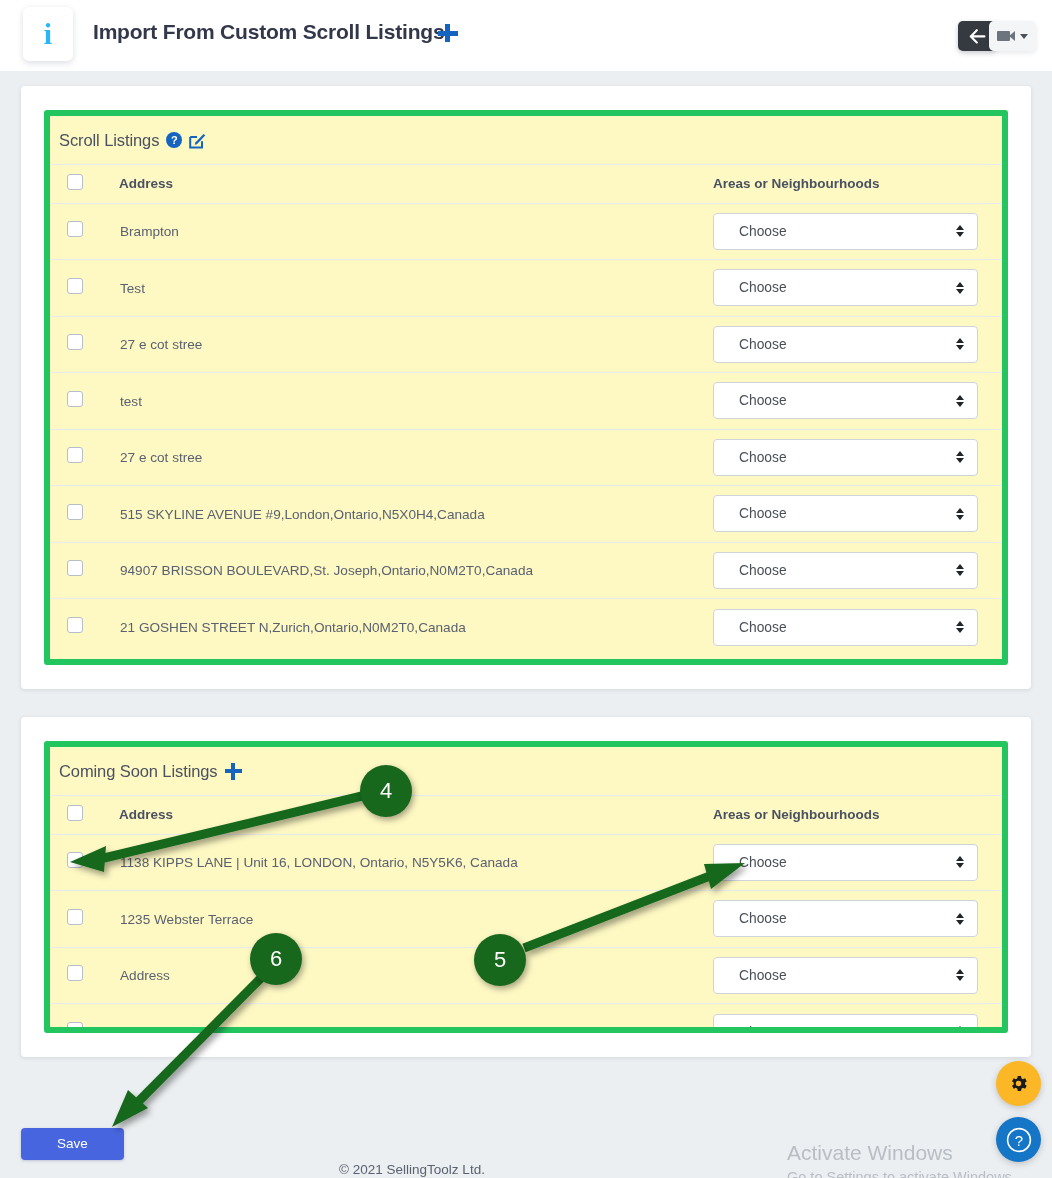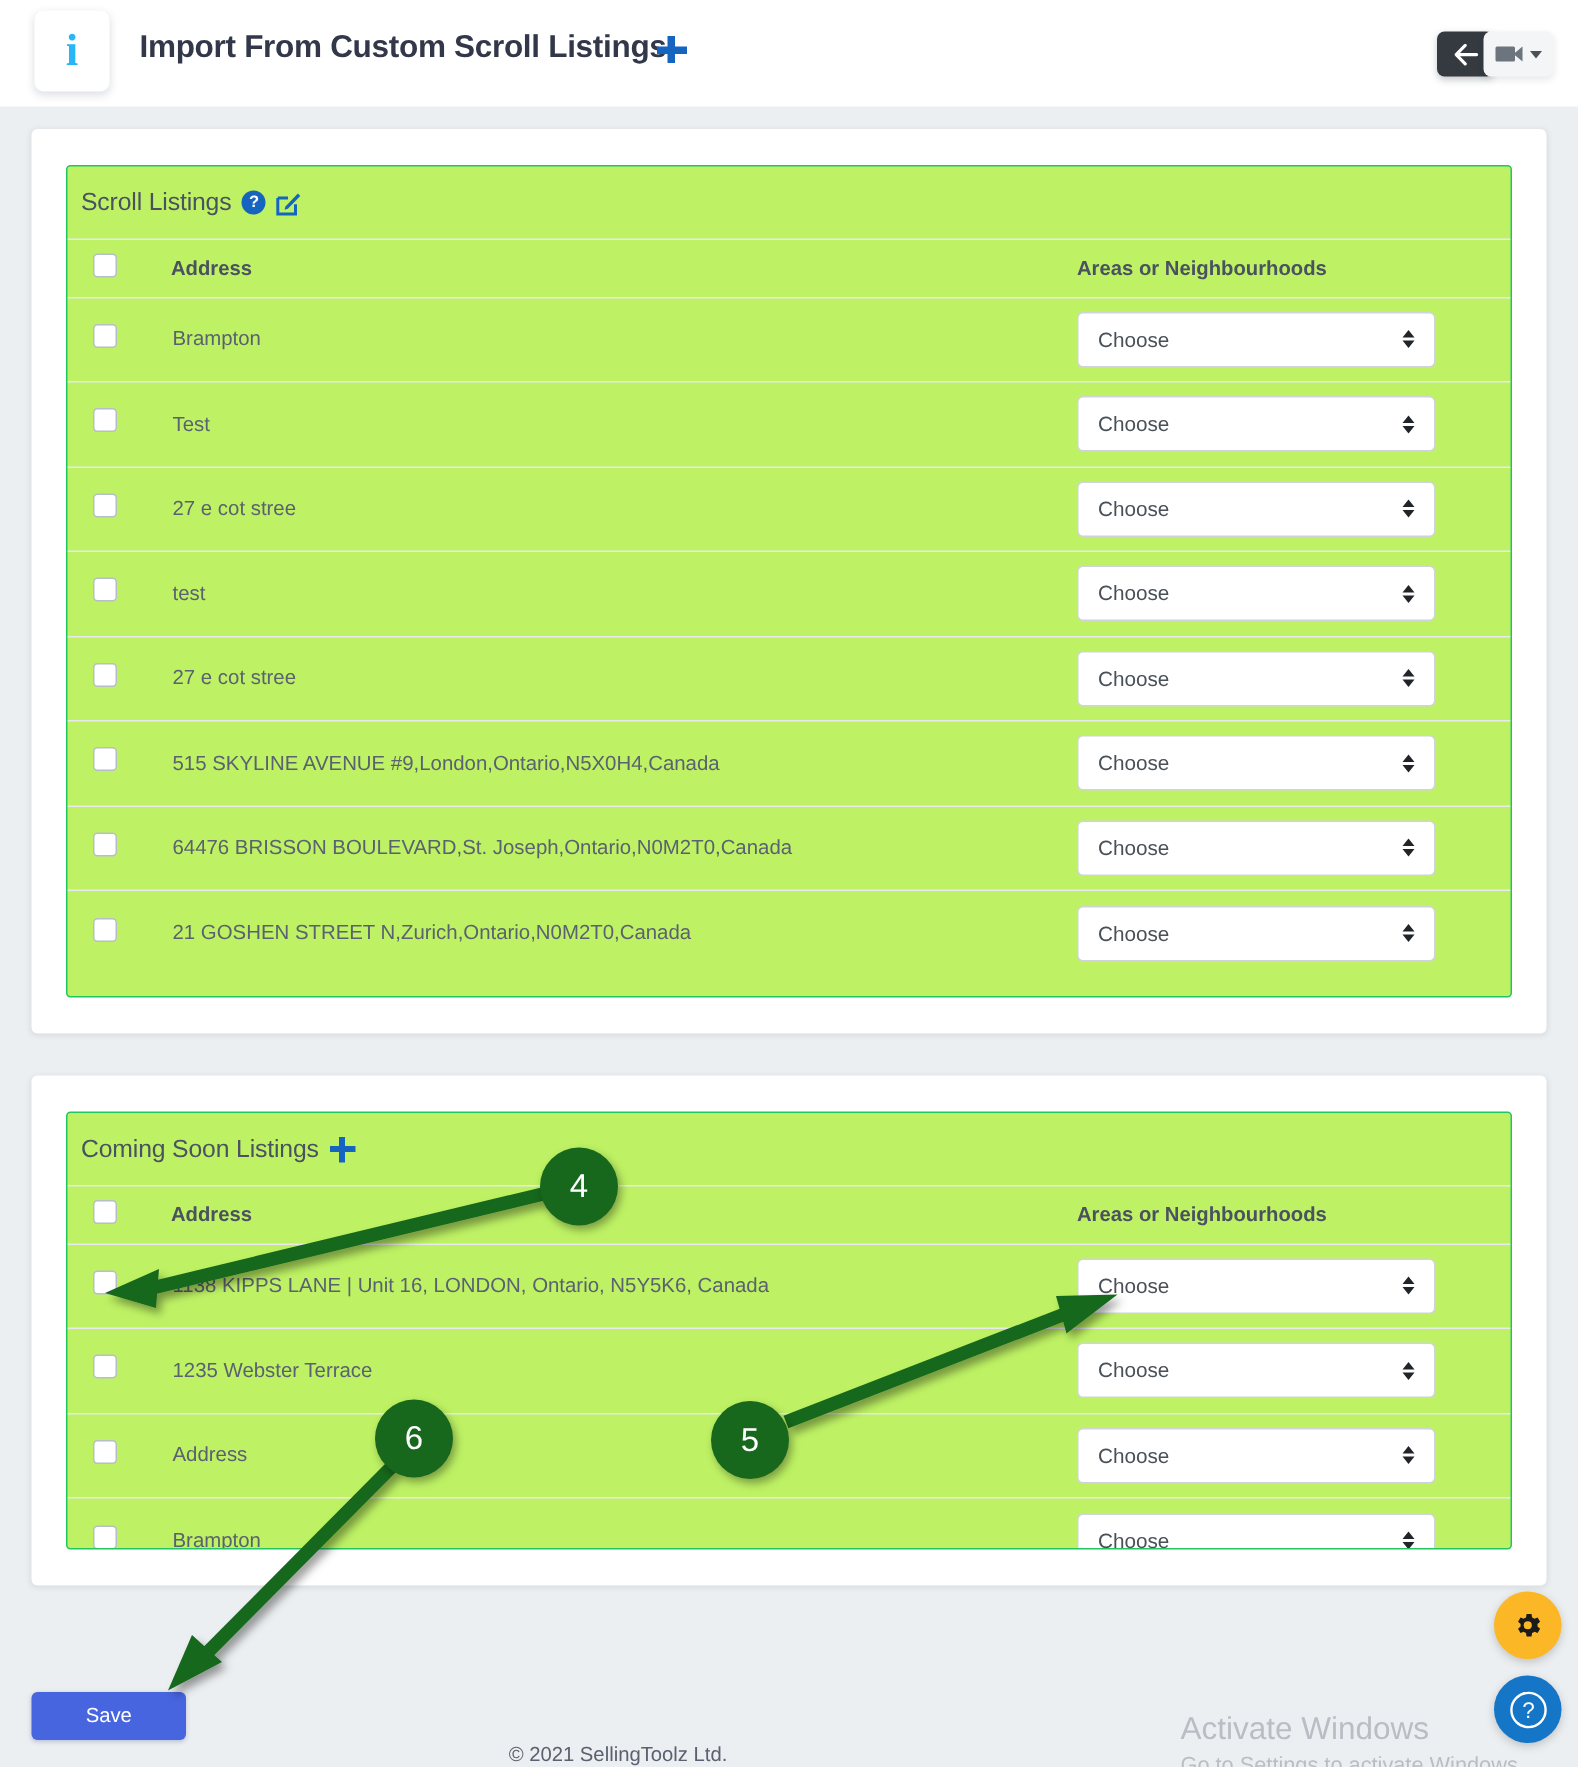--- a/index.html
+++ b/index.html
@@ -106,23 +106,23 @@
     background: #ffffff;
     border-radius: 4px;
     box-shadow: 0 1px 4px rgba(40,60,90,0.13);
   }
   #card-scroll { left: 21px; top: 86px; width: 1010px; height: 603px; }
   #card-coming { left: 21px; top: 717px; width: 1010px; height: 340px; }
 
   .card-inner {
     position: absolute;
     left: 23px; top: 24px; right: 23px; bottom: 24px;
-    border: 1px solid #22c55e;
+    border: 6px solid #22c55e;
     border-radius: 3px;
-    background: #bef264;
+    background: #fef9c3;
     overflow: hidden;
   }
 
   .card-head {
     height: 49px;
     display: flex;
     align-items: center;
     padding-left: 9px;
     gap: 7px;
     border-bottom: 1px solid #e8eaed;
@@ -170,27 +170,27 @@
     width: 16px; height: 16px;
     border: 1px solid #b6bec9;
     border-radius: 3px;
     background: #fff;
     display: inline-block;
     cursor: pointer;
   }
 
   .sel {
     position: relative;
-    width: 239px; height: 37px;
+    width: 265px; height: 37px;
     border: 1px solid #ced4da;
     border-radius: 4px;
     background: #fff;
     display: flex;
     align-items: center;
-    padding-left: 13px;
+    padding-left: 25px;
     font-size: 13.8px;
     color: #495057;
     cursor: pointer;
   }
   .sel .spin {
     position: absolute;
     right: 13px; top: 50%;
     transform: translateY(-50%);
     display: flex; flex-direction: column; gap: 2px;
   }
@@ -388,21 +388,21 @@
                   <span>Choose</span>
                   <span class="spin">
                     <i class="up"></i>
                     <i class="dn"></i>
                   </span>
                 </div>
               </td>
             </tr>
             <tr>
               <td class="col-check"><span class="chk"></span></td>
-              <td class="col-addr"><span class="addr-text">64476 BRISSON BOULEVARD,St. Joseph,Ontario,N0M2T0,Canada</span></td>
+              <td class="col-addr"><span class="addr-text">94907 BRISSON BOULEVARD,St. Joseph,Ontario,N0M2T0,Canada</span></td>
               <td class="col-area">
                 <div class="sel">
                   <span>Choose</span>
                   <span class="spin">
                     <i class="up"></i>
                     <i class="dn"></i>
                   </span>
                 </div>
               </td>
             </tr>

